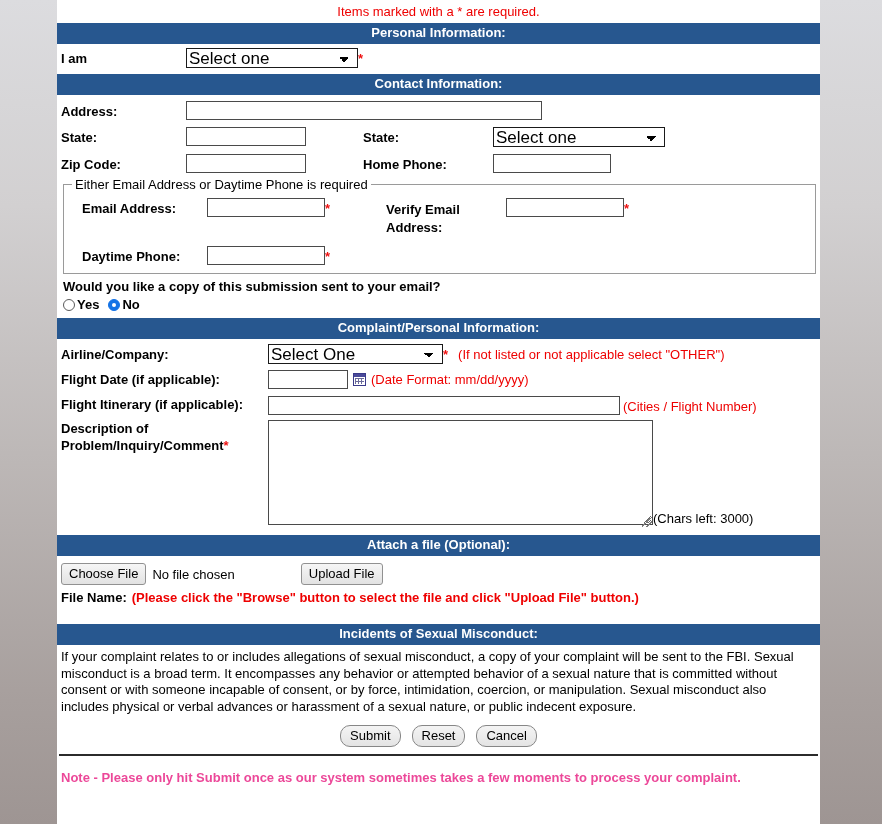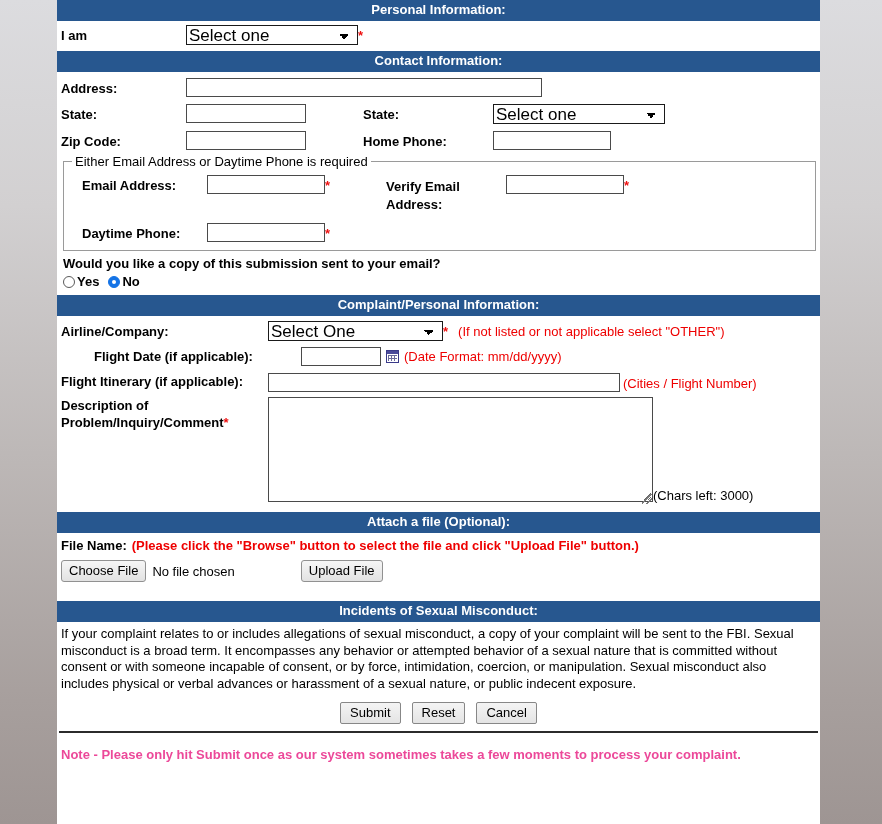--- a/index.html
+++ b/index.html
@@ -90,21 +90,21 @@
   legend {
     font-weight: normal;
     font-size: 13px;
     padding: 0 3px;
   }
   .btn {
     font-family: "Liberation Sans", sans-serif;
     font-size: 13px;
     background: linear-gradient(to bottom,#f4f4f4,#e4e4e4);
     border: 1px solid #878787;
-    border-radius: 2px;
+    border-radius: 10px;
     padding: 2px 9px 3px 9px;
     color: #000;
     cursor: pointer;
   }
   .filebtn {
     font-family: "Liberation Sans", sans-serif;
     font-size: 13px;
     background: linear-gradient(to bottom,#f6f6f6,#e2e2e2);
     border: 1px solid #919191;
     border-radius: 3px;
@@ -154,20 +154,21 @@
     background:
       linear-gradient(135deg, transparent 45%, #7a7a7a 45%, #7a7a7a 55%, transparent 55%),
       linear-gradient(135deg, transparent 70%, #7a7a7a 70%, #7a7a7a 80%, transparent 80%);
   }
 </style>
 </head>
 <body>
 
 <div class="page">
 
+  <div class="required-note">Items marked with a * are required.</div>
 
   <div class="section-bar">Personal Information:</div>
 
   <div class="row" style="padding:4px 0 2px 4px;">
     <div class="lbl" style="width:125px;padding-top:3px;">I am</div>
     <select style="width:172px;">
       <option>Select one</option>
     </select>
     <span class="star" style="padding-top:3px;">*</span>
   </div>
@@ -224,21 +225,21 @@
 
   <div class="row" style="padding:5px 0 0 4px;align-items:center;">
     <div class="lbl" style="width:207px;">Airline/Company:</div>
     <select style="width:175px;">
       <option>Select One</option>
     </select>
     <span class="star">*</span>
     <span class="redtext" style="margin-left:10px;">(If not listed or not applicable select "OTHER")</span>
   </div>
 
-  <div class="row" style="padding:6px 0 0 4px;align-items:center;margin-left:33px;">
+  <div class="row" style="padding:6px 0 0 4px;align-items:center;">
     <div class="lbl" style="width:207px;">Flight Date (if applicable):</div>
     <input type="text" style="width: 80px;" value="">
     <span class="cal" style="margin-left:5px;"></span>
     <span class="redtext" style="margin-left:5px;">(Date Format: mm/dd/yyyy)</span>
   </div>
 
   <div class="row" style="padding:7px 0 0 4px;">
     <div class="lbl" style="width:207px;line-height:17px;">Flight Itinerary (if applicable):</div>
     <input type="text" style="width: 352px;" value="">
     <span class="redtext" style="margin-left:3px;padding-top:3px;">(Cities / Flight Number)</span>
@@ -250,31 +251,31 @@
     </div>
     <div style="position:relative;">
       <textarea style="width: 385px; height: 105px;"></textarea>
       <span class="resize-handle"></span>
     </div>
     <span style="align-self:flex-end;font-size:13px;padding-bottom:2px;">(Chars left: 3000)</span>
   </div>
 
   <div class="section-bar" style="margin-top:7px;">Attach a file (Optional):</div>
 
-  <div class="row" style="padding:5px 0 0 4px;">
-    <span class="lbl">File Name:</span>
-    <span class="redtext" style="font-weight:bold;margin-left:5px;">(Please click the "Browse" button to select the file and click "Upload File" button.)</span>
-  </div>
-
   <div class="row" style="padding:7px 0 0 4px;align-items:center;">
     <span class="filebtn">Choose File</span>
     <span style="margin-left:6px;">No file chosen</span>
     <span class="filebtn" style="margin-left:66px;">Upload File</span>
   </div>
 
+  <div class="row" style="padding:5px 0 0 4px;">
+    <span class="lbl">File Name:</span>
+    <span class="redtext" style="font-weight:bold;margin-left:5px;">(Please click the "Browse" button to select the file and click "Upload File" button.)</span>
+  </div>
+
   <div class="section-bar" style="margin-top:19px;">Incidents of Sexual Misconduct:</div>
 
   <div class="misconduct-text">If your complaint relates to or includes allegations of sexual misconduct, a copy of your complaint will be sent to the FBI. Sexual misconduct is a broad term. It encompasses any behavior or attempted behavior of a sexual nature that is committed without consent or with someone incapable of consent, or by force, intimidation, coercion, or manipulation. Sexual misconduct also includes physical or verbal advances or harassment of a sexual nature, or public indecent exposure.</div>
 
   <div class="row" style="justify-content:center;padding-top:8px;gap:11px;">
     <span class="btn">Submit</span>
     <span class="btn">Reset</span>
     <span class="btn">Cancel</span>
   </div>
 

